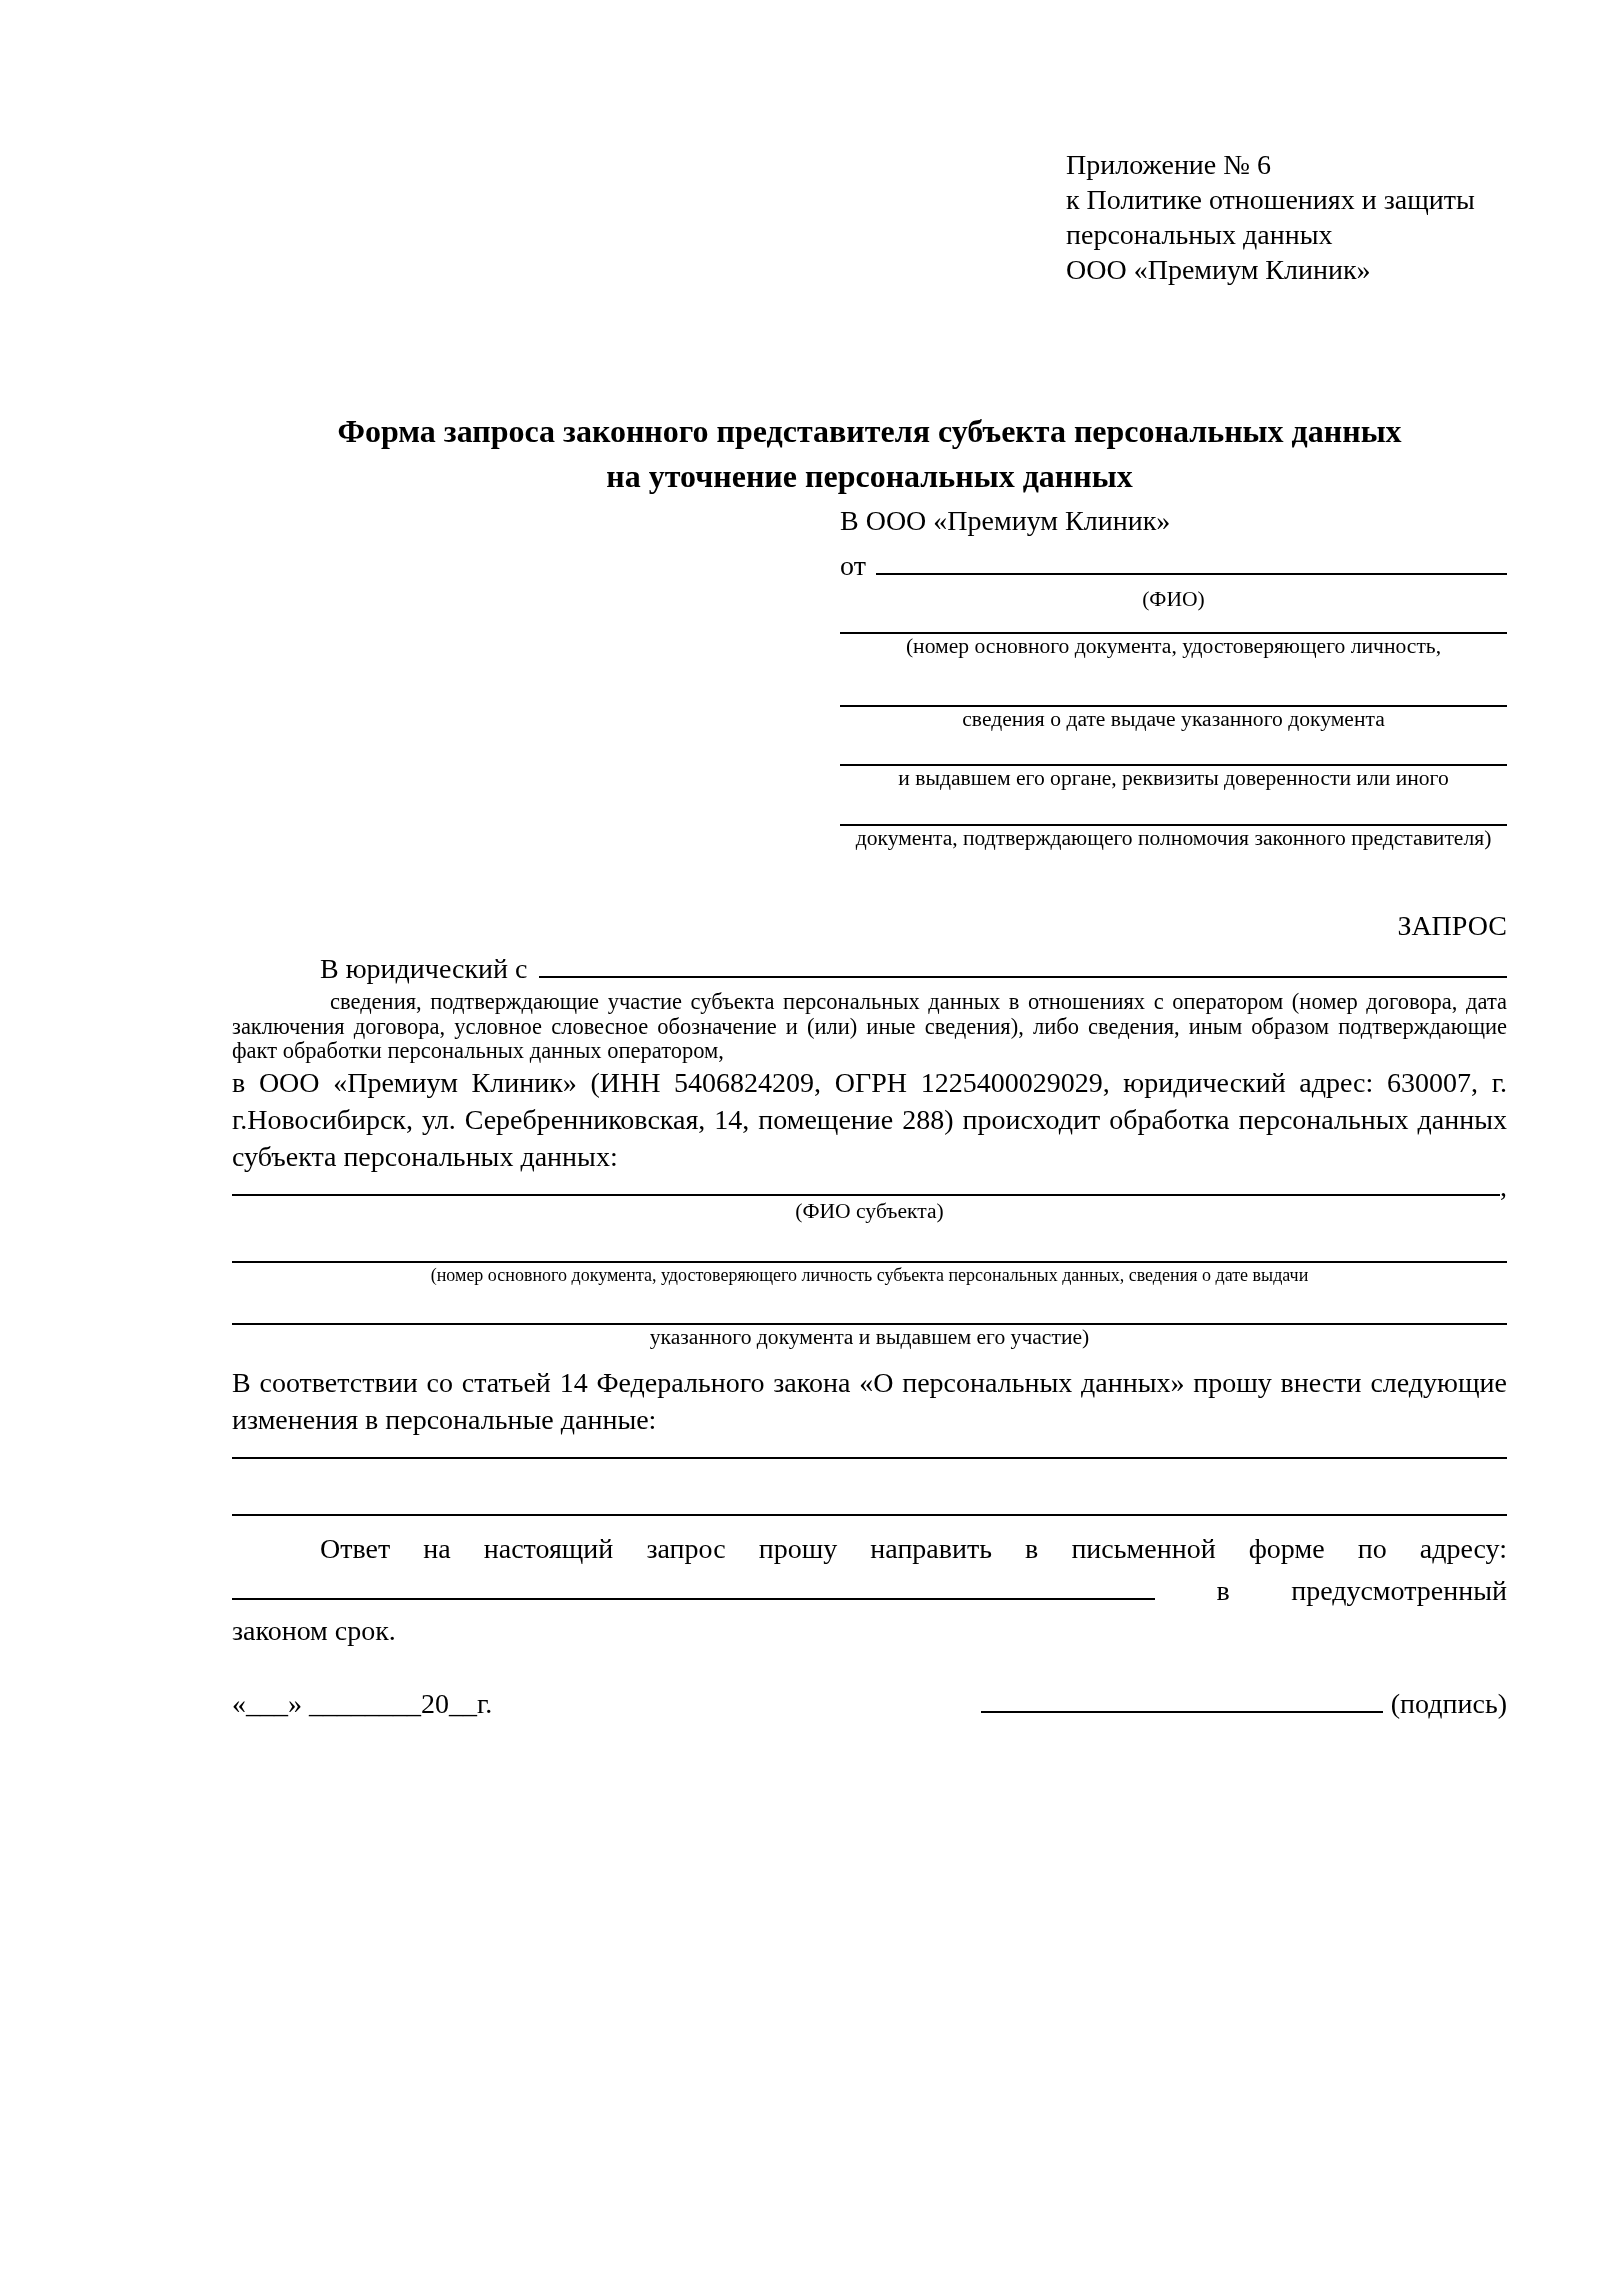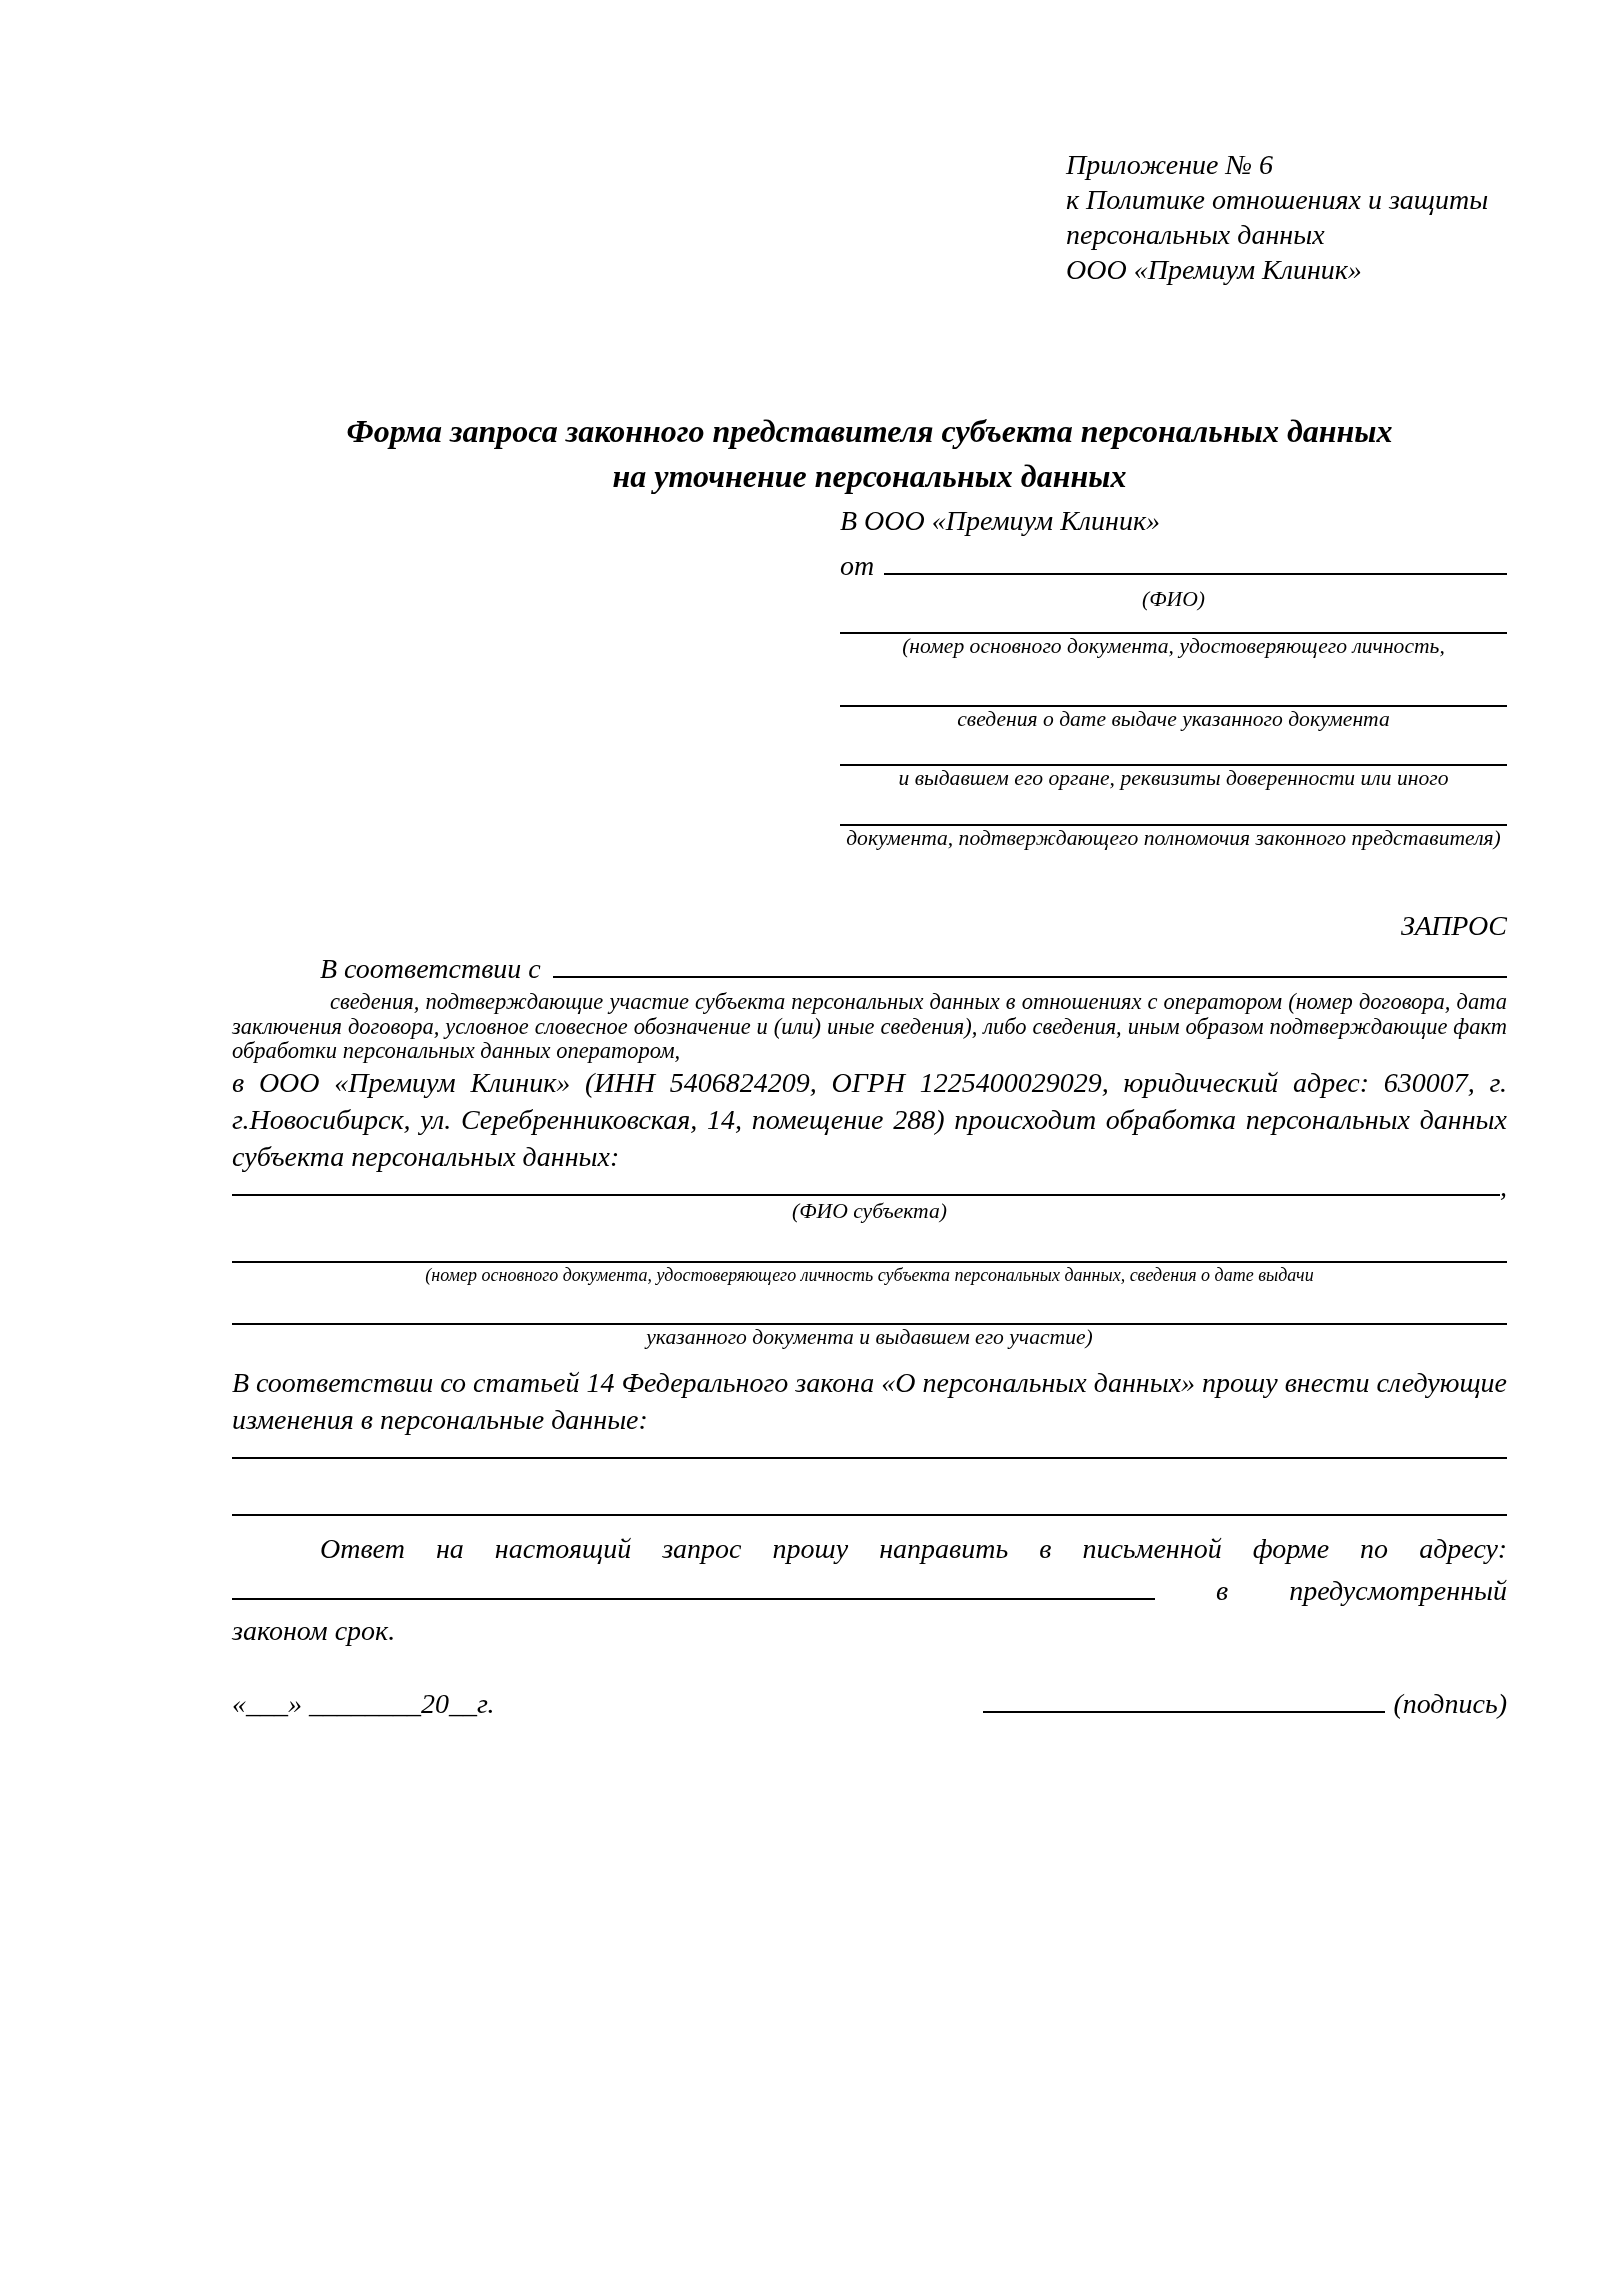--- a/index.html
+++ b/index.html
@@ -10,21 +10,21 @@
     width: 1621px;
   }
   .page {
     position: relative;
     width: 1621px;
     height: 2293px;
     background: #ffffff;
     padding: 147px 114px 0 232px;
     overflow: hidden;
   }
-  .content { width: 1275px; font-style: italic; }
+  .content { width: 1275px; }
 
   
   .appendix {
     width: 441px;
     margin-left: auto;
     font-size: 28px;
     line-height: 35px;
     text-align: left;
   }
 
@@ -200,21 +200,21 @@
       <div class="addr-rule r3"></div>
       <div class="cap">и выдавшем его органе, реквизиты доверенности или иного</div>
 
       <div class="addr-rule r4"></div>
       <div class="cap">документа, подтверждающего полномочия законного представителя)</div>
     </div>
 
     <div class="zapros">ЗАПРОС</div>
 
     <div class="intro-row">
-      <span class="lead">В соответствии с</span>
+      <span class="lead">В юридический с</span>
       <span class="fill"></span>
     </div>
 
     <div class="small-note">сведения, подтверждающие участие субъекта персональных данных в отношениях с оператором (номер договора, дата заключения договора, условное словесное обозначение и (или) иные сведения), либо сведения, иным образом подтверждающие факт обработки персональных данных оператором,</div>
 
     <div class="body-par">в ООО «Премиум Клиник» (ИНН 5406824209, ОГРН 1225400029029, юридический адрес: 630007, г. г.Новосибирск, ул. Серебренниковская, 14, помещение 288) происходит обработка персональных данных субъекта персональных данных:</div>
 
     <div class="fio-row">
       <span class="fill"></span>
       <span>,</span>

